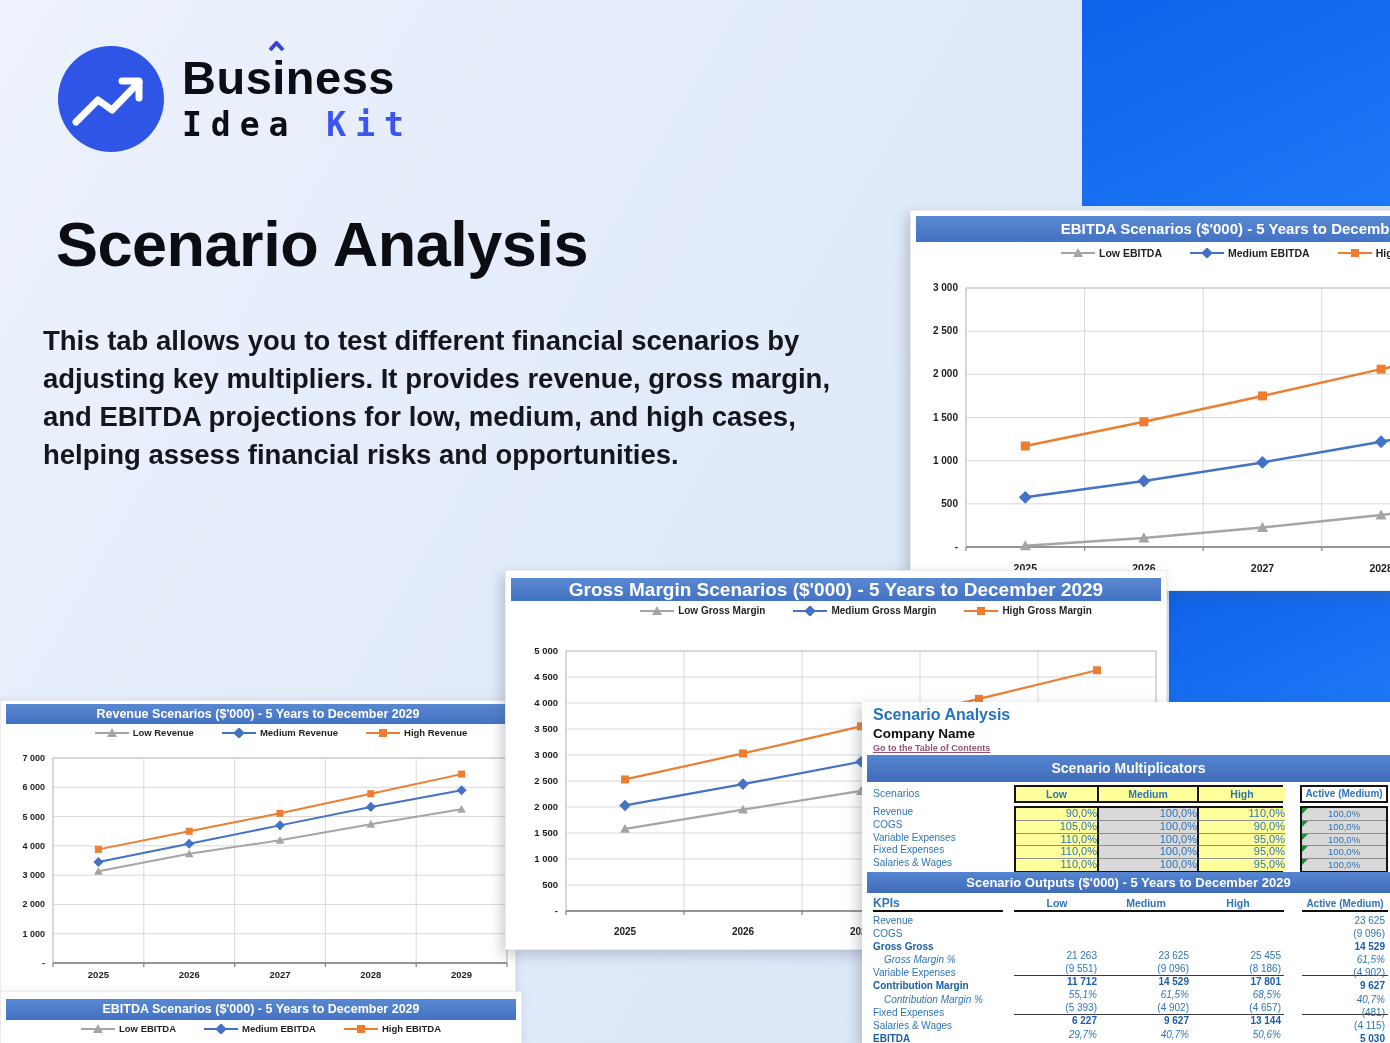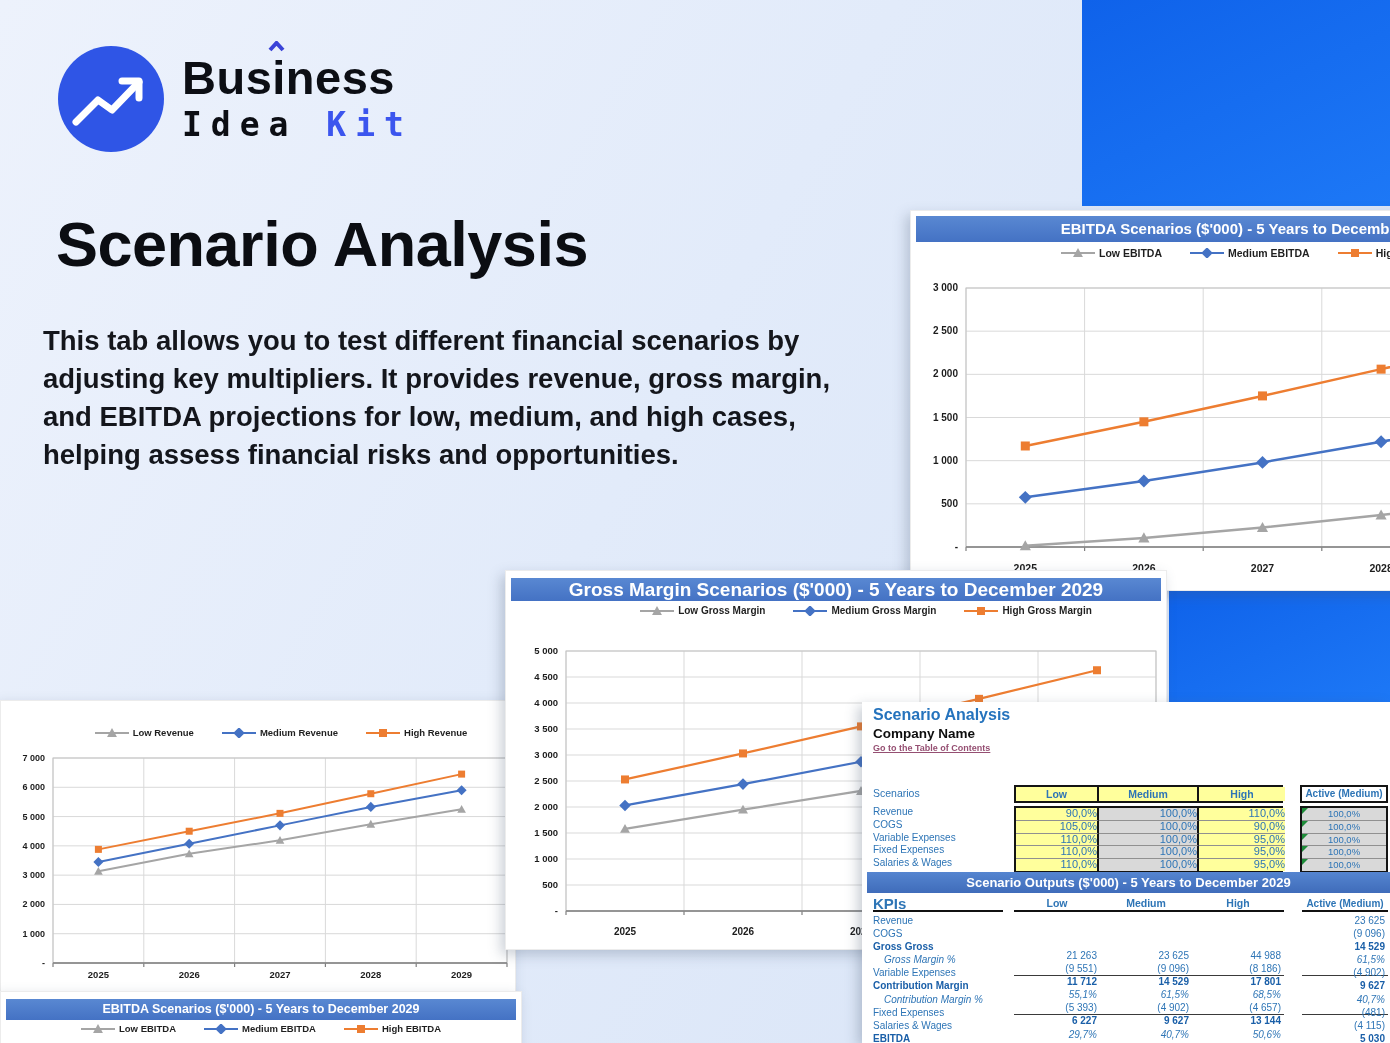--- a/index.html
+++ b/index.html
@@ -72,21 +72,21 @@
   .mcell{font-size:11px;color:#2E75B6;text-align:right;height:11.8px;line-height:11.8px;border-right:2px solid #141414;border-bottom:1px solid #909090;}
   .mcell.c2{border-right:none;}
   .mcell.last{border-bottom:none;}
   .ylw{background:#FFFF9C;} .gry{background:#D9D9D9;}
   #mult-active{border:2px solid #141414;align-self:start;}
   .acell{position:relative;background:#D9D9D9;font-size:9.5px;color:#2E75B6;text-align:center;height:11.8px;line-height:11.8px;border-bottom:1px solid #909090;}
   .acell.last{border-bottom:none;}
   .tri{position:absolute;left:0;top:0;width:0;height:0;border-top:6px solid #1e8c3a;border-right:6px solid transparent;}
 
   #kpi-header{position:absolute;top:195px;left:0;display:grid;grid-template-columns:152px 270px 18px 86px;width:526px;}
-  #kpis-label{margin-left:11px;width:130px;font-size:15px;font-weight:bold;color:#2E75B6;border-bottom:2px solid #111;line-height:13px;}
+  #kpis-label{margin-left:11px;width:130px;font-size:12px;font-weight:bold;color:#2E75B6;border-bottom:2px solid #111;line-height:13px;}
   #kpi-cols{display:grid;grid-template-columns:86px 92px 92px;border-bottom:2px solid #111;}
   #kpi-cols div{font-size:10.5px;font-weight:bold;color:#2E75B6;text-align:center;line-height:13px;}
   #kpi-active{font-size:10px;font-weight:bold;color:#2E75B6;text-align:center;border-bottom:2px solid #111;line-height:13px;}
 
   #kpi-rows{position:absolute;top:212px;left:0;width:526px;}
   .orow{display:grid;grid-template-columns:152px 270px 18px 86px;height:13.1px;line-height:13px;}
   .orow .lbl{padding-left:11px;font-size:10px;color:#2E75B6;white-space:nowrap;}
   .orow .grp{display:grid;grid-template-columns:86px 92px 92px;margin-top:35px;}
   .orow .num{font-size:10px;color:#2E75B6;text-align:right;padding-right:3px;white-space:nowrap;}
   .orow.bold .lbl,.orow.bold .num{font-weight:bold;color:#1a5fa8;}
@@ -280,20 +280,21 @@
       <rect x="587" y="95.23999999999998" width="8" height="8" fill="#ED7D31"></rect>
       <text x="119" y="364" text-anchor="middle" font-size="10" font-weight="bold" fill="#1c1c1c">2025</text>
       <text x="237" y="364" text-anchor="middle" font-size="10" font-weight="bold" fill="#1c1c1c">2026</text>
       <text x="355" y="364" text-anchor="middle" font-size="10" font-weight="bold" fill="#1c1c1c">2027</text>
       <text x="473" y="364" text-anchor="middle" font-size="10" font-weight="bold" fill="#1c1c1c">2028</text>
       <text x="591" y="364" text-anchor="middle" font-size="10" font-weight="bold" fill="#1c1c1c">2029</text>
     </svg>
 </div>
 
 <div id="p-revenue" class="panel">
+  <div class="band"><span class="band-text">Revenue Scenarios ($'000) - 5 Years to December 2029</span></div>
   <div class="legend">
       <span class="li">
         <svg width="34" height="10">
           <line x1="0" y1="5" x2="34" y2="5" stroke="#A5A5A5" stroke-width="2"></line>
           <path d="M17 0.040000000000000036L21.96 9L12.04 9Z" fill="#A5A5A5"></path>
         </svg>
         <span>Low Revenue</span>
       </span>
       <span class="li">
         <svg width="34" height="10">
@@ -392,20 +393,21 @@
         <span>High EBITDA</span>
       </span>
     </div>
 </div>
 
 <div id="sheet">
   <div id="sheet-title">Scenario Analysis</div>
   <div id="sheet-company">Company Name</div>
   <div id="sheet-link">Go to the Table of Contents</div>
 
+  <div id="banner-mult" class="banner">Scenario Multiplicators</div>
 
   <div class="scen-row">
     <div id="scen-label">Scenarios</div>
     <div id="scen-group">
       <div class="scen-cell">Low</div>
       <div class="scen-cell">Medium</div>
       <div class="scen-cell">High</div>
     </div>
     <div></div>
     <div id="scen-active">Active (Medium)</div>
@@ -460,21 +462,21 @@
     <div></div>
     <div id="kpi-active">Active (Medium)</div>
   </div>
 
   <div id="kpi-rows">
       <div class="orow normal">
         <div class="lbl">Revenue</div>
         <div class="grp">
           <div class="num">21 263</div>
           <div class="num">23 625</div>
-          <div class="num">44 988</div>
+          <div class="num">25 455</div>
         </div>
         <div></div>
         <div class="act">
           <div class="num">23 625</div>
         </div>
       </div>
       <div class="orow normal rule">
         <div class="lbl">COGS</div>
         <div class="grp">
           <div class="num">(9 551)</div>

